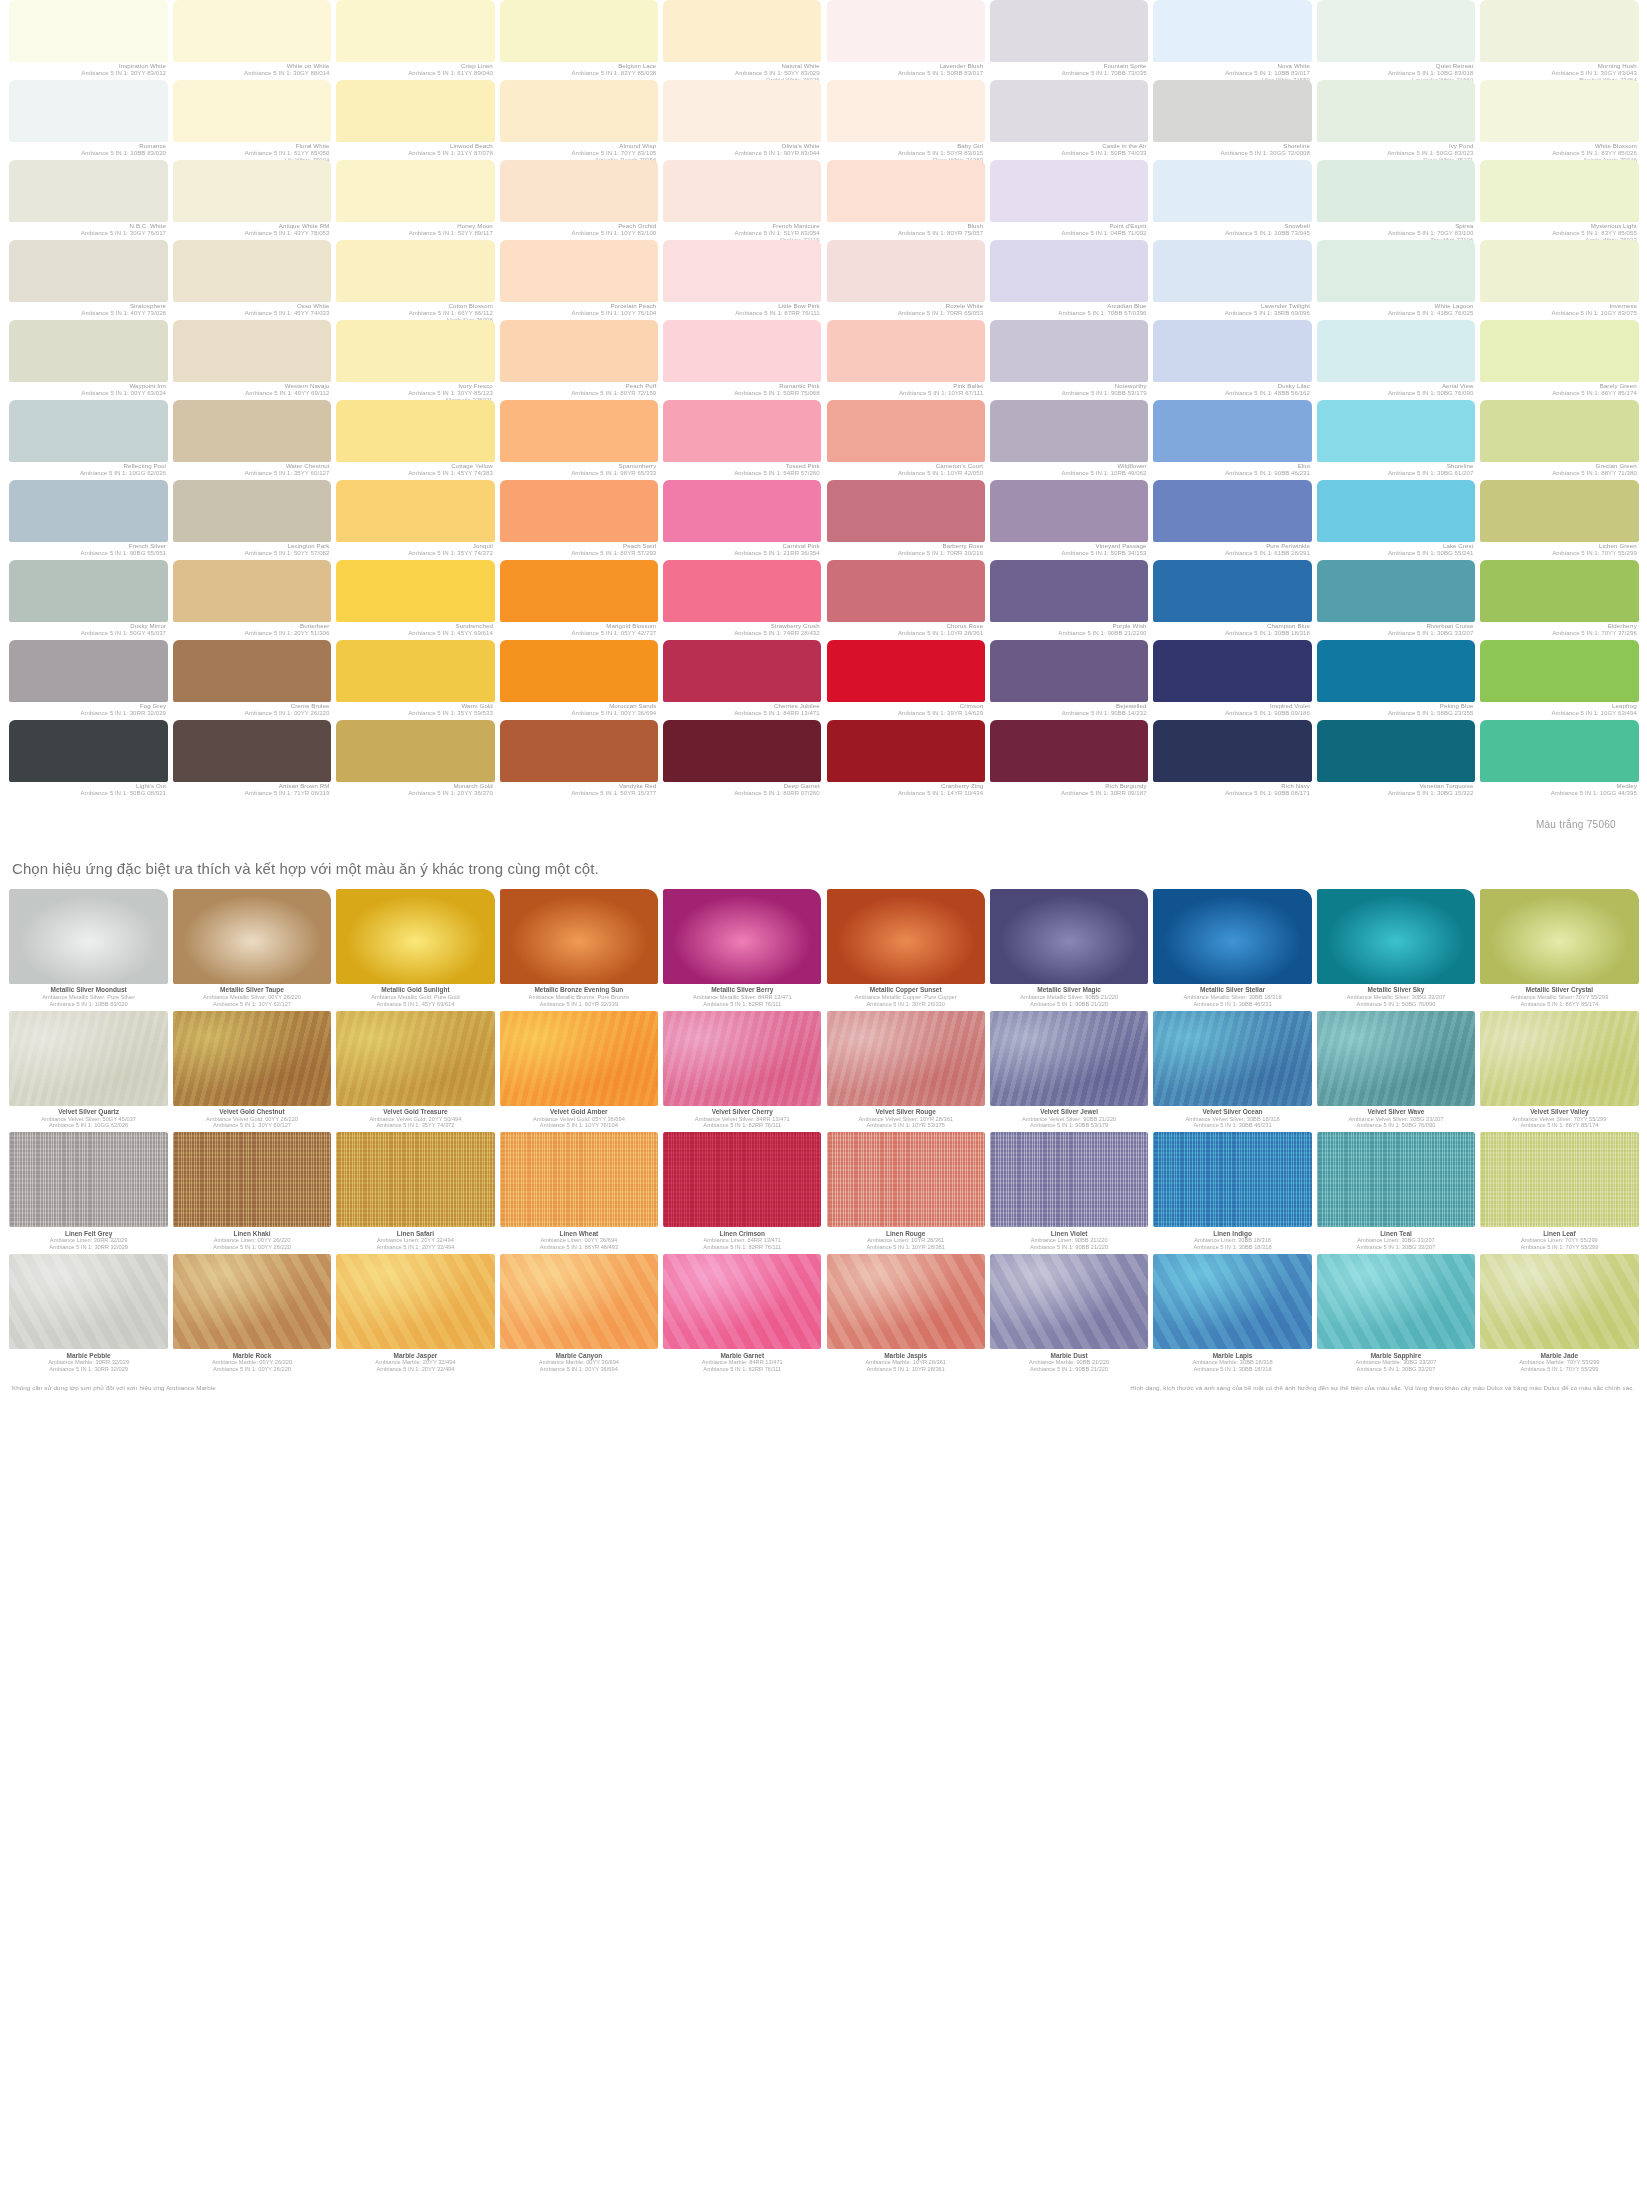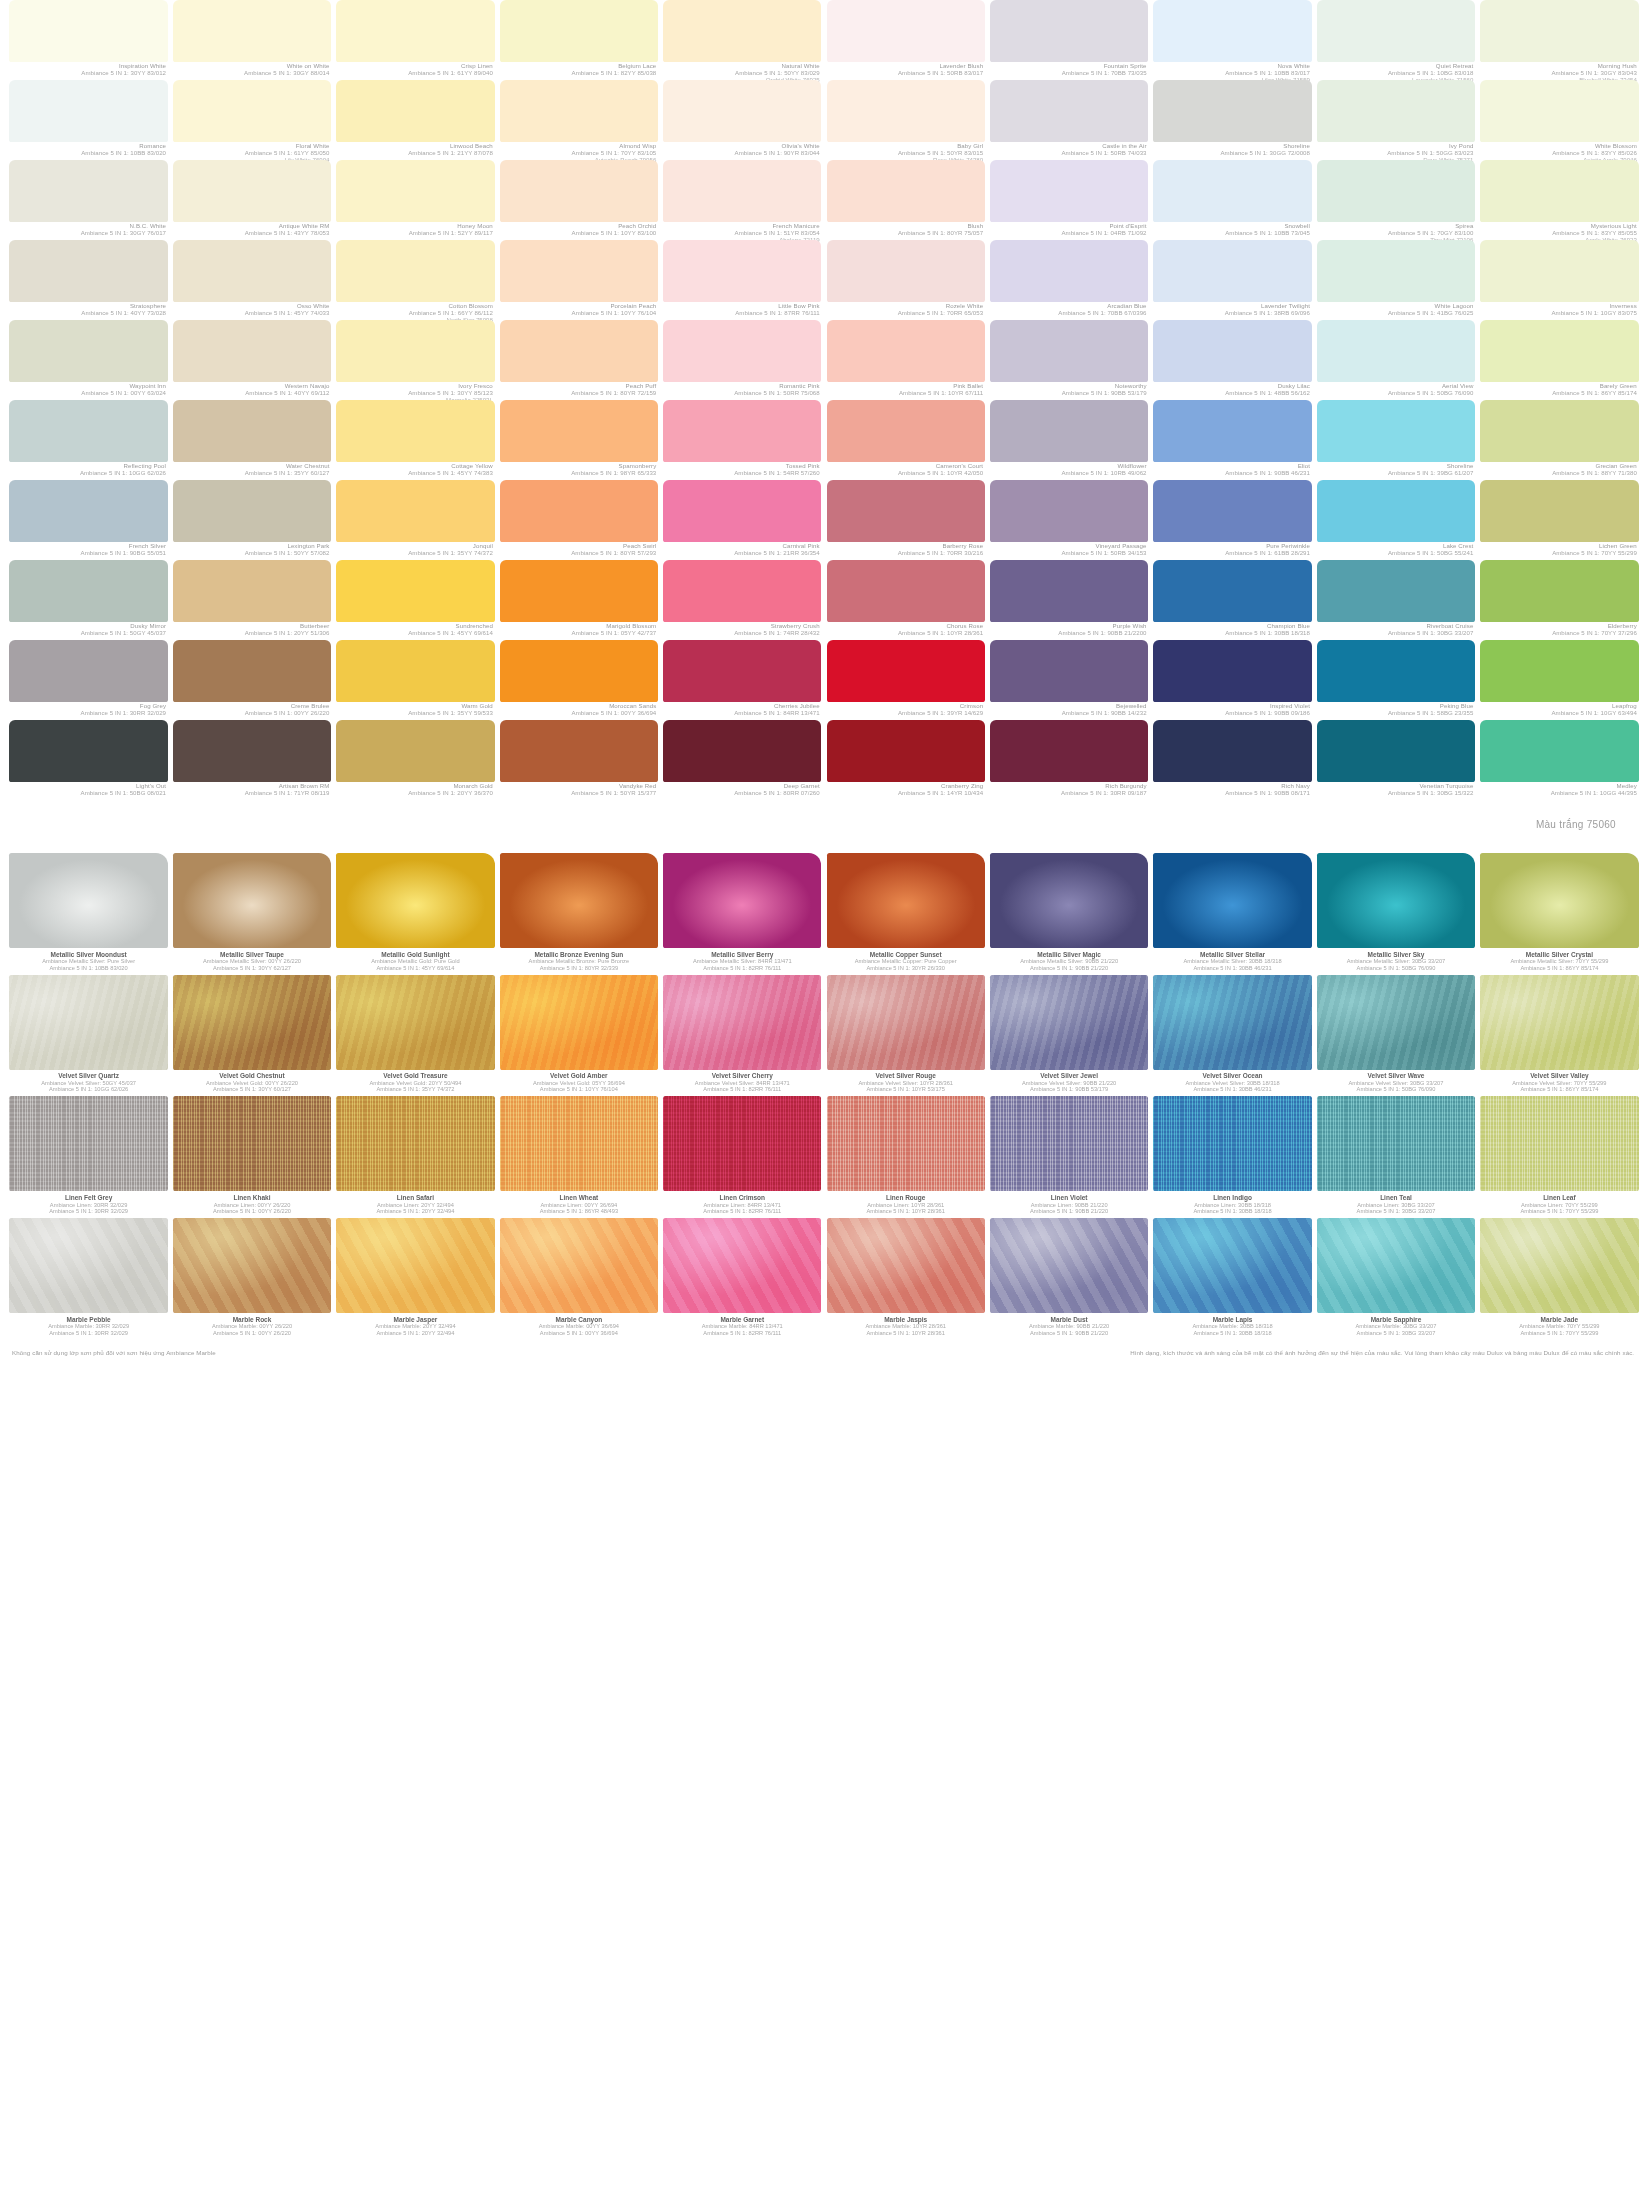--- a/index.html
+++ b/index.html
@@ -863,20 +863,21 @@
             <span class="ccode">Ambiance 5 IN 1: 10GG 44/395</span>
           </div>
         </div>
       </div>
     </div>
 
   <div class="maubar">
     <div class="mautrang">Màu trắng 75060</div>
   </div>
 
+  <div class="fx-heading">Chọn hiệu ứng đặc biệt ưa thích và kết hợp với một màu ăn ý khác trong cùng một cột.</div>
   <div id="fxgrid">
       <div class="fx-row">
         <div class="fx-cell">
           <div class="fx-chip rounded" style="background: radial-gradient(at 50% 55%, rgb(238, 240, 239) 0%, rgb(195, 199, 198) 62%, rgb(195, 199, 198) 100%);"></div>
           <div class="fx-labels">
             <span class="fx-name">Metallic Silver Moondust</span>
             <span class="fx-c1">Ambiance Metallic Silver: Pure Silver</span>
             <span class="fx-c2">Ambiance 5 IN 1: 10BB 83/020</span>
           </div>
         </div>

